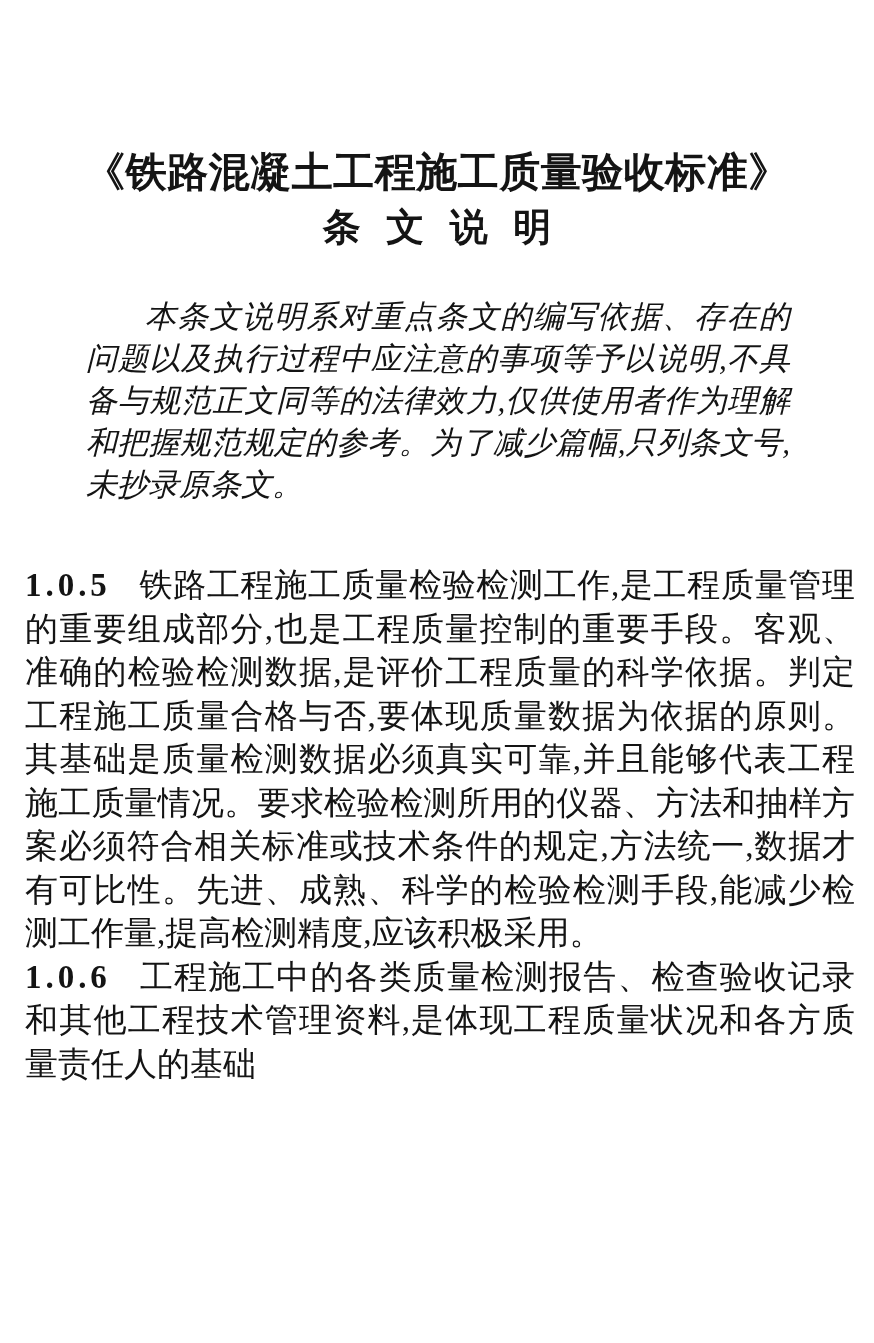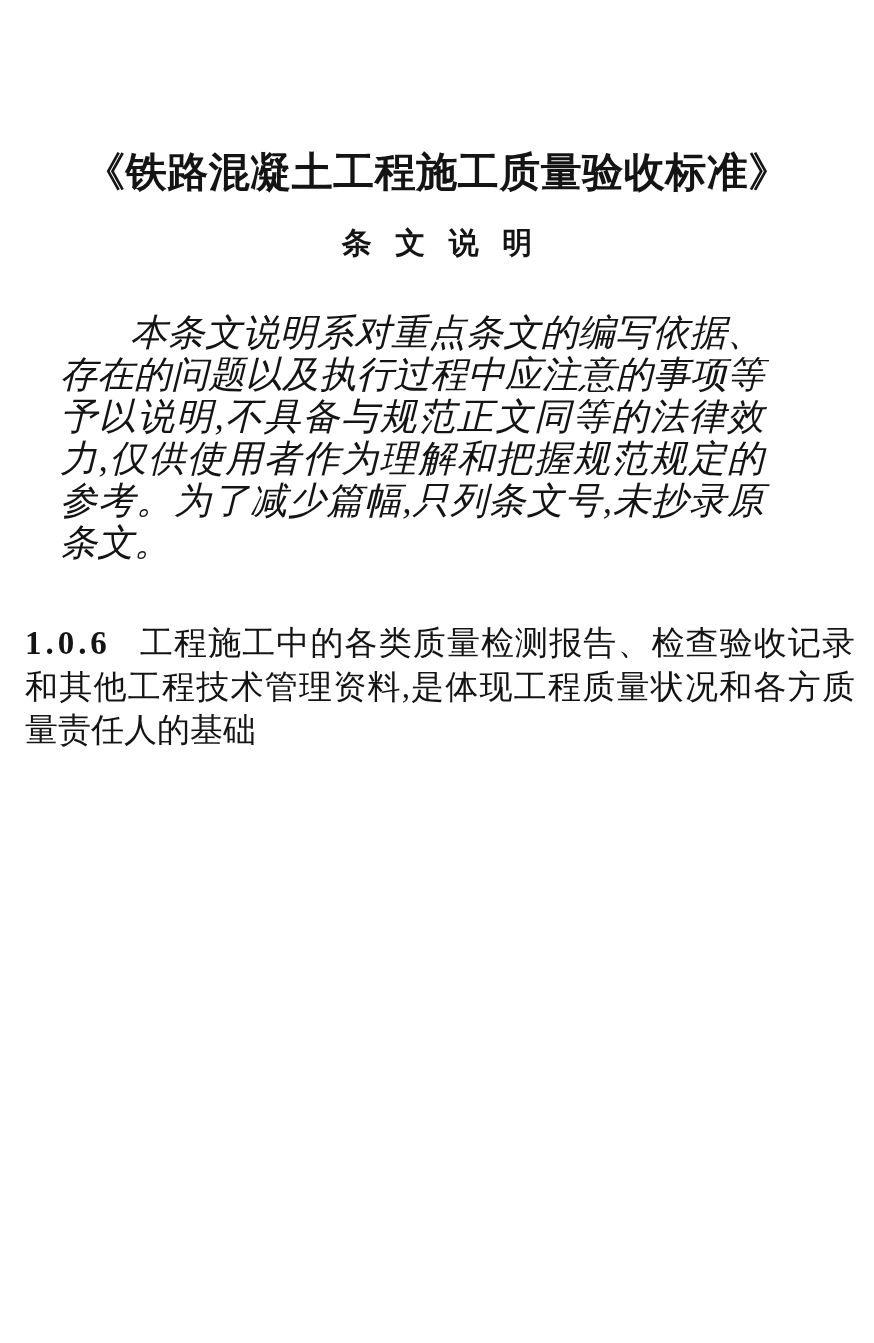--- a/index.html
+++ b/index.html
@@ -25,33 +25,33 @@
   .doc-title {
     margin: 0;
     text-align: center;
     font-size: 41px;
     line-height: 52px;
     font-weight: 700;
     letter-spacing: 0.5px;
     white-space: nowrap;
   }
   .doc-subtitle {
-    margin: 22px 0 0 0;
+    margin: 6px 0 0 0;
     text-align: center;
-    font-size: 30px;
+    font-size: 38px;
     line-height: 46px;
     font-weight: 700;
     word-spacing: 16px;
     white-space: nowrap;
   }
   .preface {
-    margin: 46px 82px 0 60px;
+    margin: 46px 82px 0 86px;
     width: 704px;
     box-sizing: border-box;
-    font-size: 37px;
+    font-size: 31px;
     line-height: 42px;
     font-style: italic;
     text-indent: 1.9em;
     text-align: justify;
     text-justify: inter-ideograph;
   }
   .body-text {
     margin: 58px 19px 0 25px;
     font-size: 33px;
     line-height: 43.5px;
@@ -87,20 +87,23 @@
   <h1 class="doc-title">《铁路混凝土工程施工质量验收标准》</h1>
 
   <h2 class="doc-subtitle">条 文 说 明</h2>
 
   <p class="preface">本条文说明系对重点条文的编写依据、存在的问题以及执行过程中应注意的事项等予以说明,不具备与规范正文同等的法律效力,仅供使用者作为理解和把握规范规定的参考。为了减少篇幅,只列条文号,未抄录原条文。</p>
 
   <div class="body-text">
 
 
 
+    <p class="section">
+      <span class="section-num">1.0.5</span><span>铁路工程施工质量检验检测工作,是工程质量管理的重要组成部分,也是工程质量控制的重要手段。客观、准确的检验检测数据,是评价工程质量的科学依据。判定工程施工质量合格与否,要体现质量数据为依据的原则。其基础是质量检测数据必须真实可靠,并且能够代表工程施工质量情况。要求检验检测所用的仪器、方法和抽样方案必须符合相关标准或技术条件的规定,方法统一,数据才有可比性。先进、成熟、科学的检验检测手段,能减少检测工作量,提高检测精度,应该积极采用。</span>
+    </p>
 
     <p class="section">
       <span class="section-num">1.0.6</span><span>工程施工中的各类质量检测报告、检查验收记录和其他工程技术管理资料,是体现工程质量状况和各方质量责任人的基础</span>
     </p>
 
   </div>
 
   <div class="page-footer">• 122 •</div>
 
 </div>

